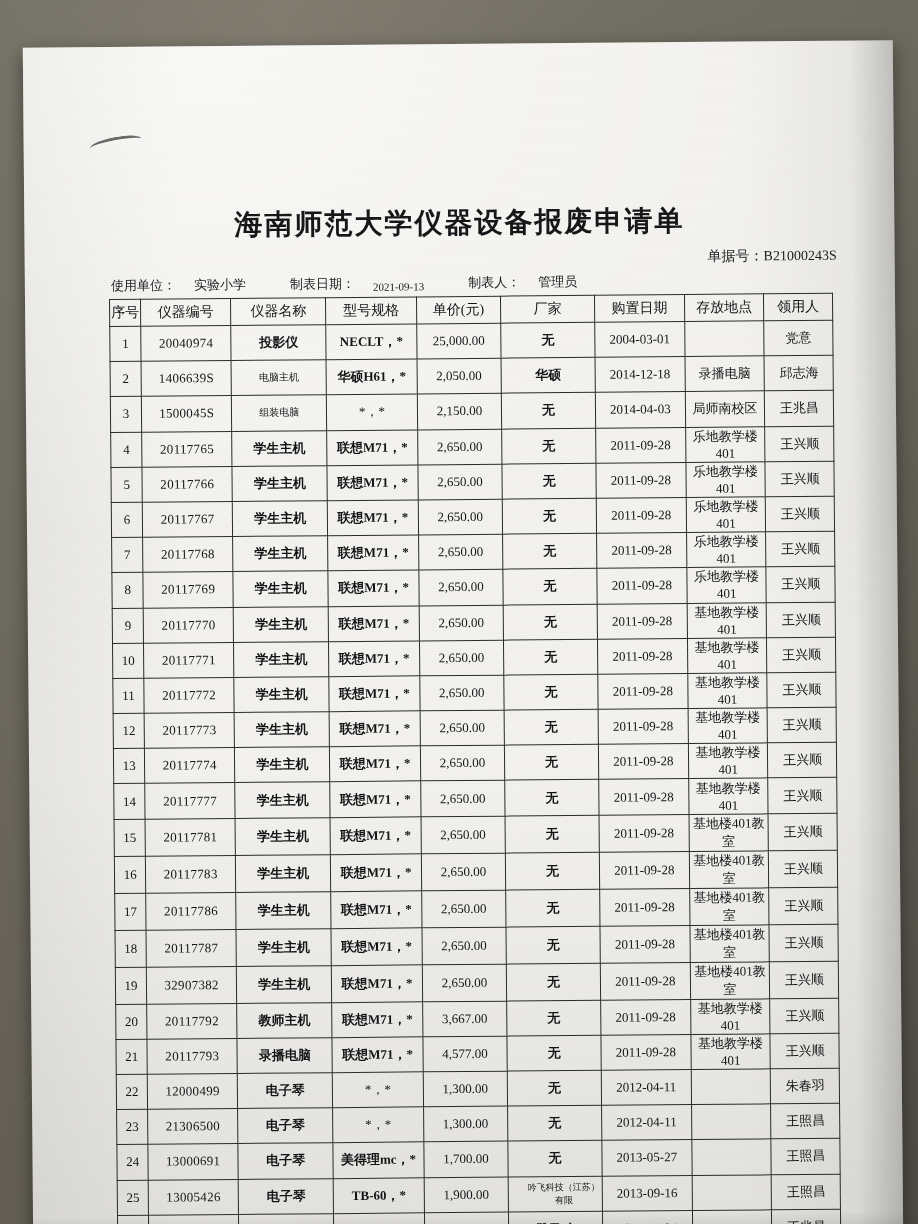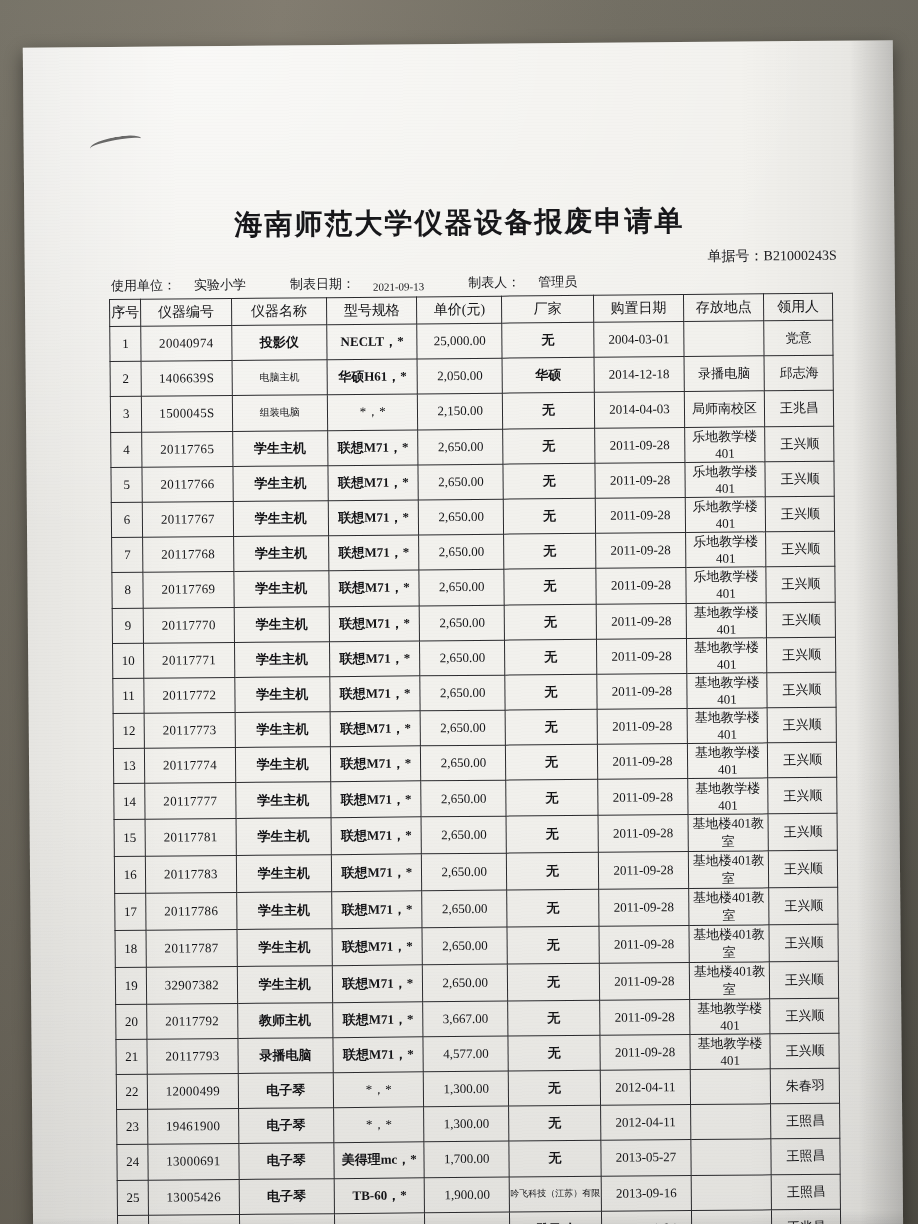--- a/index.html
+++ b/index.html
@@ -99,21 +99,21 @@
   .c-person{width:78px;}
 
   td.idx{font-size:14px;}
   td.code{font-size:14px;letter-spacing:.3px;}
   td.name{font-size:14px;font-weight:bold;}
   td.name.small{font-size:10px;font-weight:normal;}
   td.model{font-size:14px;font-weight:bold;text-align:left;padding-left:8px;border-radius:13px;}
   td.model.thin{font-weight:normal;}
   td.price{font-size:11px;}
   td.vendor{font-size:15px;font-weight:bold;text-align:left;padding-left:10px;}
-  td.vendor.small{font-size:9px;font-weight:normal;text-align:center;padding-left:0;}
+  td.vendor.small{font-size:9px;font-weight:normal;text-align:center;padding-left:17px;}
   td.date{font-size:13px;}
   td.place{font-size:7.5px;color:#2a2a2d;}
   td.person{font-size:14px;}
 
   
   td.person span{
     display:inline-block;
     font-family:"Liberation Serif", serif;
     transform:rotate(-1deg);
   }
@@ -426,21 +426,21 @@
             <td class="name">电子琴</td>
             <td class="model thin">*，*</td>
             <td class="price">1,300.00</td>
             <td class="vendor">无</td>
             <td class="date">2012-04-11</td>
             <td class="place"></td>
             <td class="person"><span>朱春羽</span></td>
           </tr>
           <tr>
             <td class="idx">23</td>
-            <td class="code">19461900</td>
+            <td class="code">21306500</td>
             <td class="name">电子琴</td>
             <td class="model thin">*，*</td>
             <td class="price">1,300.00</td>
             <td class="vendor">无</td>
             <td class="date">2012-04-11</td>
             <td class="place"></td>
             <td class="person"><span>王照昌</span></td>
           </tr>
           <tr>
             <td class="idx">24</td>

